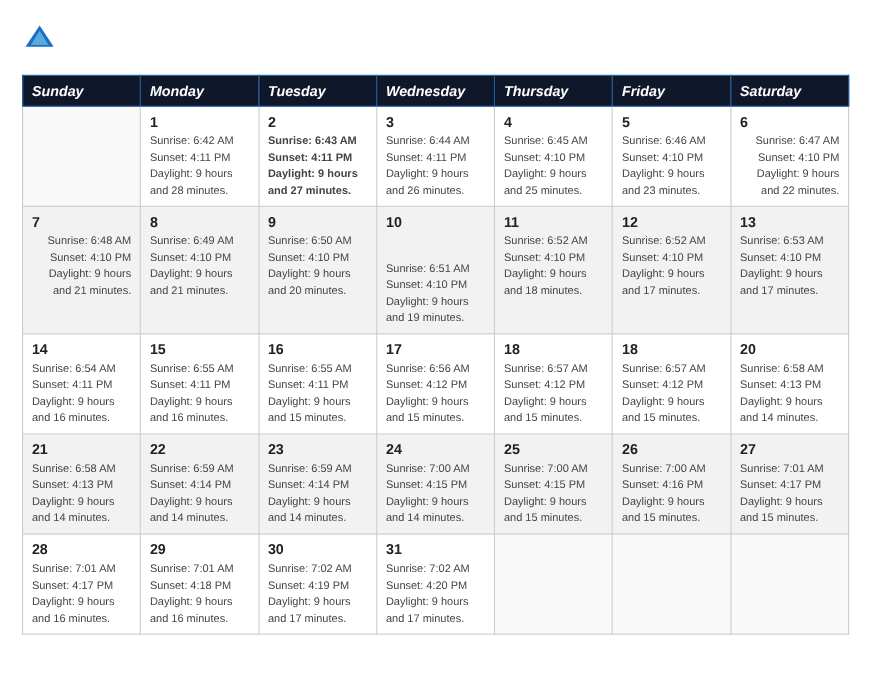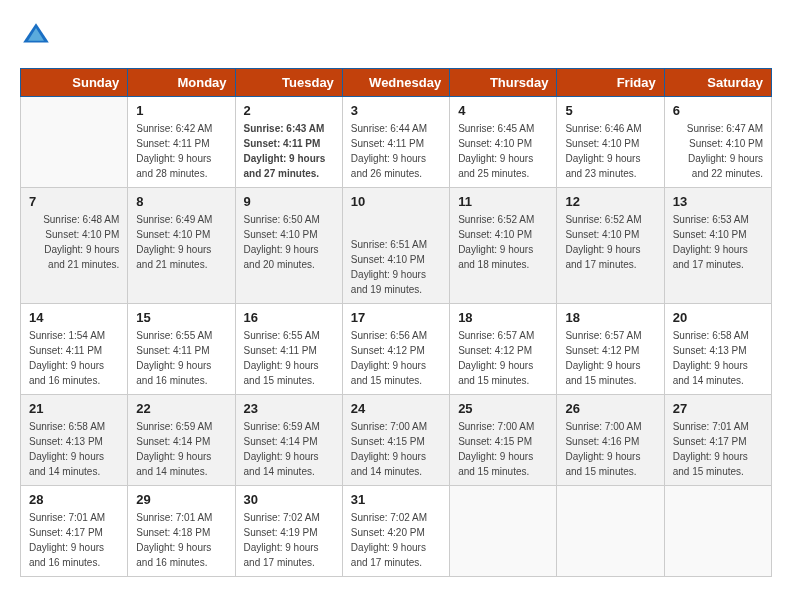--- a/index.html
+++ b/index.html
@@ -43,27 +43,28 @@
       font-size: 15px;
       color: #555;
       margin-top: 2px;
     }
     .calendar {
       width: 100%;
       border-collapse: collapse;
       border: 1px solid #ccc;
     }
     .calendar th {
-      background-color: #c2410c;
+      background-color: #0f172a;
       color: #fff;
-      text-align: right;
+      text-align: left;
       padding: 6px 8px;
       font-size: 13px;
       font-weight: bold;
       border: 1px solid #1a5da0;
+      font-style: italic;
     }
     .calendar td {
       vertical-align: top;
       padding: 6px 8px;
       border: 1px solid #ccc;
       font-size: 10.5px;
       color: #333;
       width: calc(100% / 7);
       min-height: 80px;
       background: #fff;
@@ -212,21 +213,21 @@
           <span class="day-number">13</span>
           <div class="day-info" style="white-space: pre-line;">Sunrise: 6:53 AM
 Sunset: 4:10 PM
 Daylight: 9 hours
 and 17 minutes.</div>
         </td>
       </tr>
       <tr>
         <td>
           <span class="day-number">14</span>
-          <div class="day-info" style="white-space: pre-line;">Sunrise: 1:54 AM
+          <div class="day-info" style="white-space: pre-line;">Sunrise: 6:54 AM
 Sunset: 4:11 PM
 Daylight: 9 hours
 and 16 minutes.</div>
         </td>
         <td>
           <span class="day-number">15</span>
           <div class="day-info" style="white-space: pre-line;">Sunrise: 6:55 AM
 Sunset: 4:11 PM
 Daylight: 9 hours
 and 16 minutes.</div>

